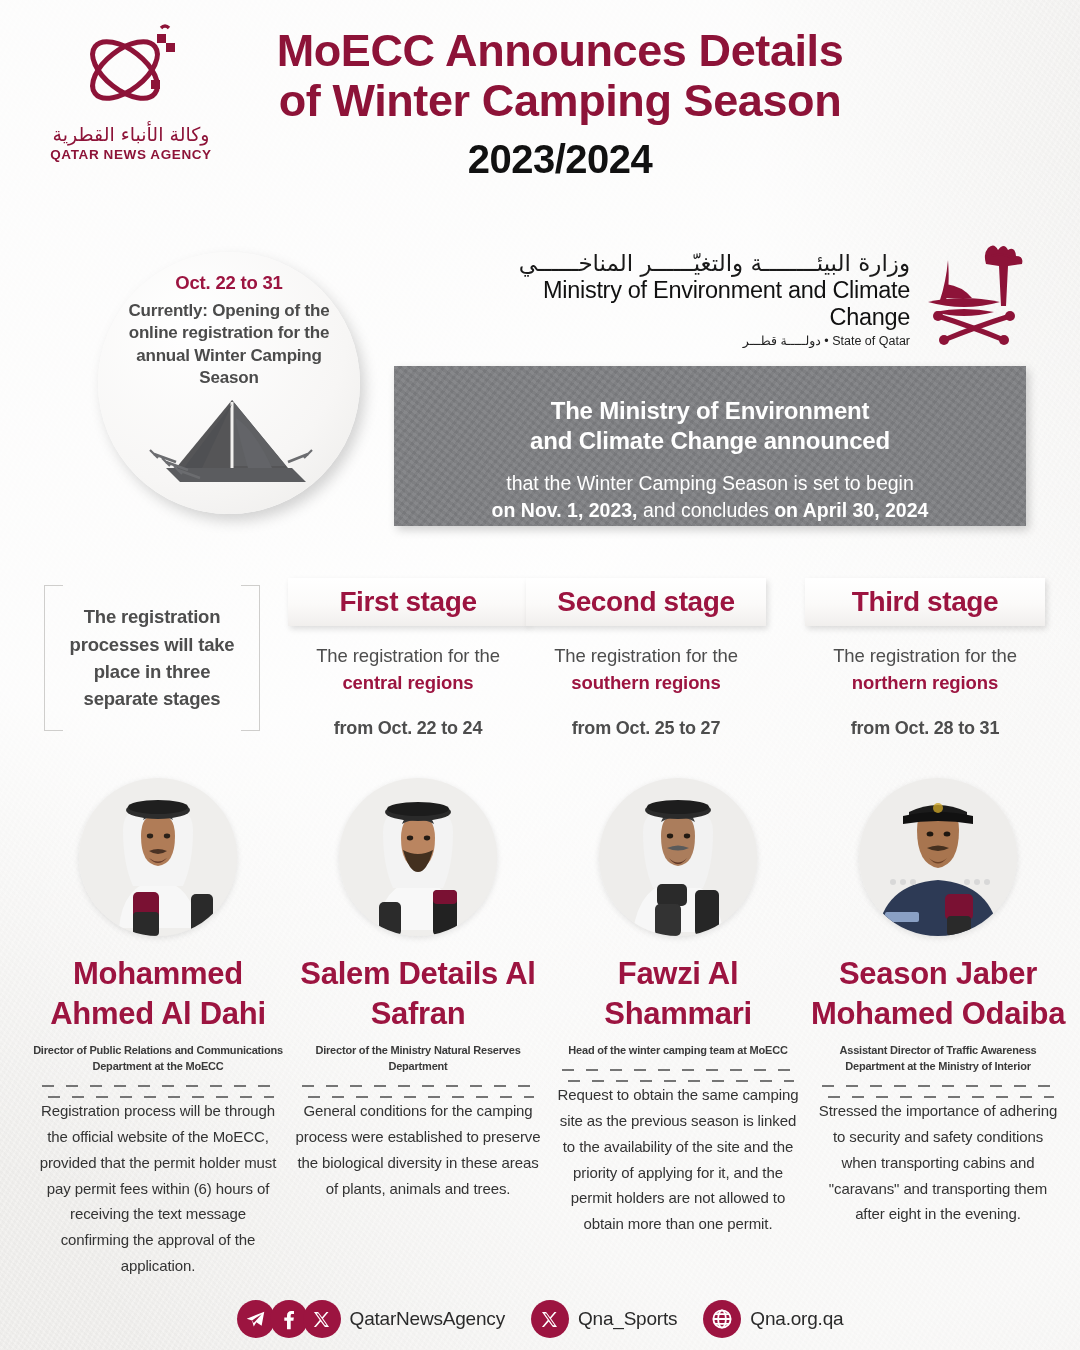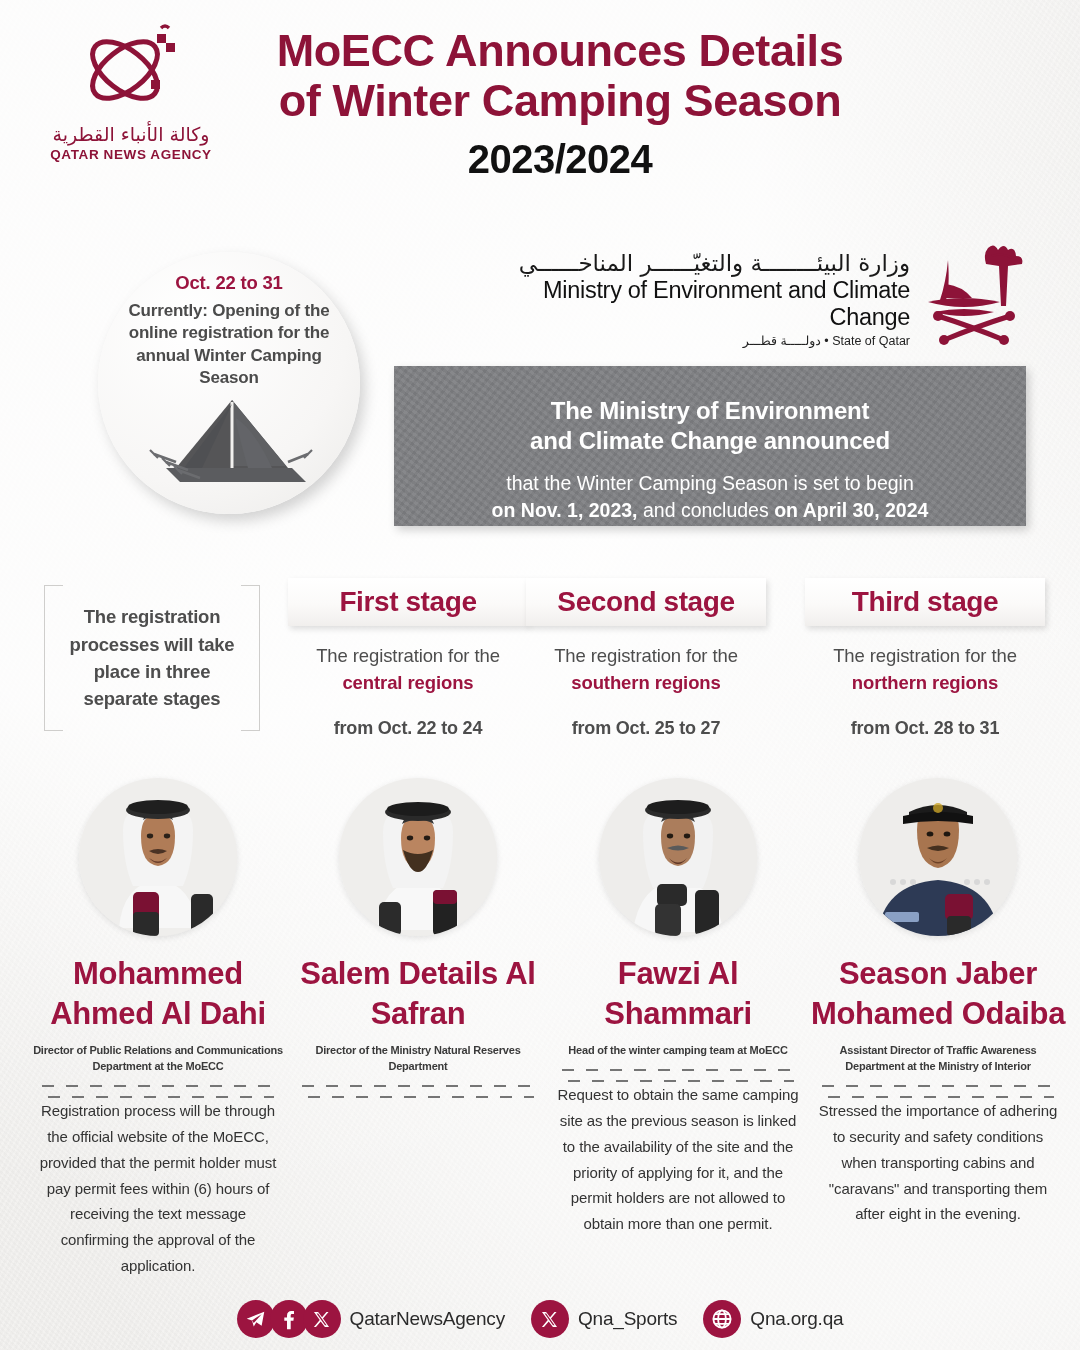--- a/index.html
+++ b/index.html
@@ -302,20 +302,21 @@
           <rect x="40" y="124" width="22" height="34" rx="5" fill="#2b2b2b"></rect>
           <rect x="94" y="112" width="24" height="14" rx="4" fill="#7a1133"></rect>
         </svg>
       </div>
       <div class="p-name">Salem Details Al Safran</div>
       <div class="p-title">Director of the Ministry Natural Reserves Department</div>
       <div class="dash-sep">
           <div></div>
           <div></div>
         </div>
+      <div class="p-body">General conditions for the camping process were established to preserve the biological diversity in these areas of plants, animals and trees.</div>
     </div>
 
     <div class="person p3">
       <div class="avatar">
         <svg width="158" height="158" viewBox="0 0 158 158">
           <rect width="158" height="158" fill="#eeedeb"></rect>
           <path d="M34 154 q6 -48 45 -52 q39 4 45 52 Z" fill="#f7f7f7"></path>
           <path d="M44 54 q0 -26 35 -26 q35 0 35 26 q0 34 -10 56 l-50 0 q-10 -22 -10 -56Z" fill="#f2f2f2"></path>
           <path d="M62 58 q0 -22 17 -22 q17 0 17 22 q0 28 -17 30 q-17 -2 -17 -30Z" fill="#ab7d5c"></path>
           <path d="M62 44 q17 -10 34 0 q-5 -13 -17 -13 q-12 0 -17 13Z" fill="#3b3b3b"></path>

